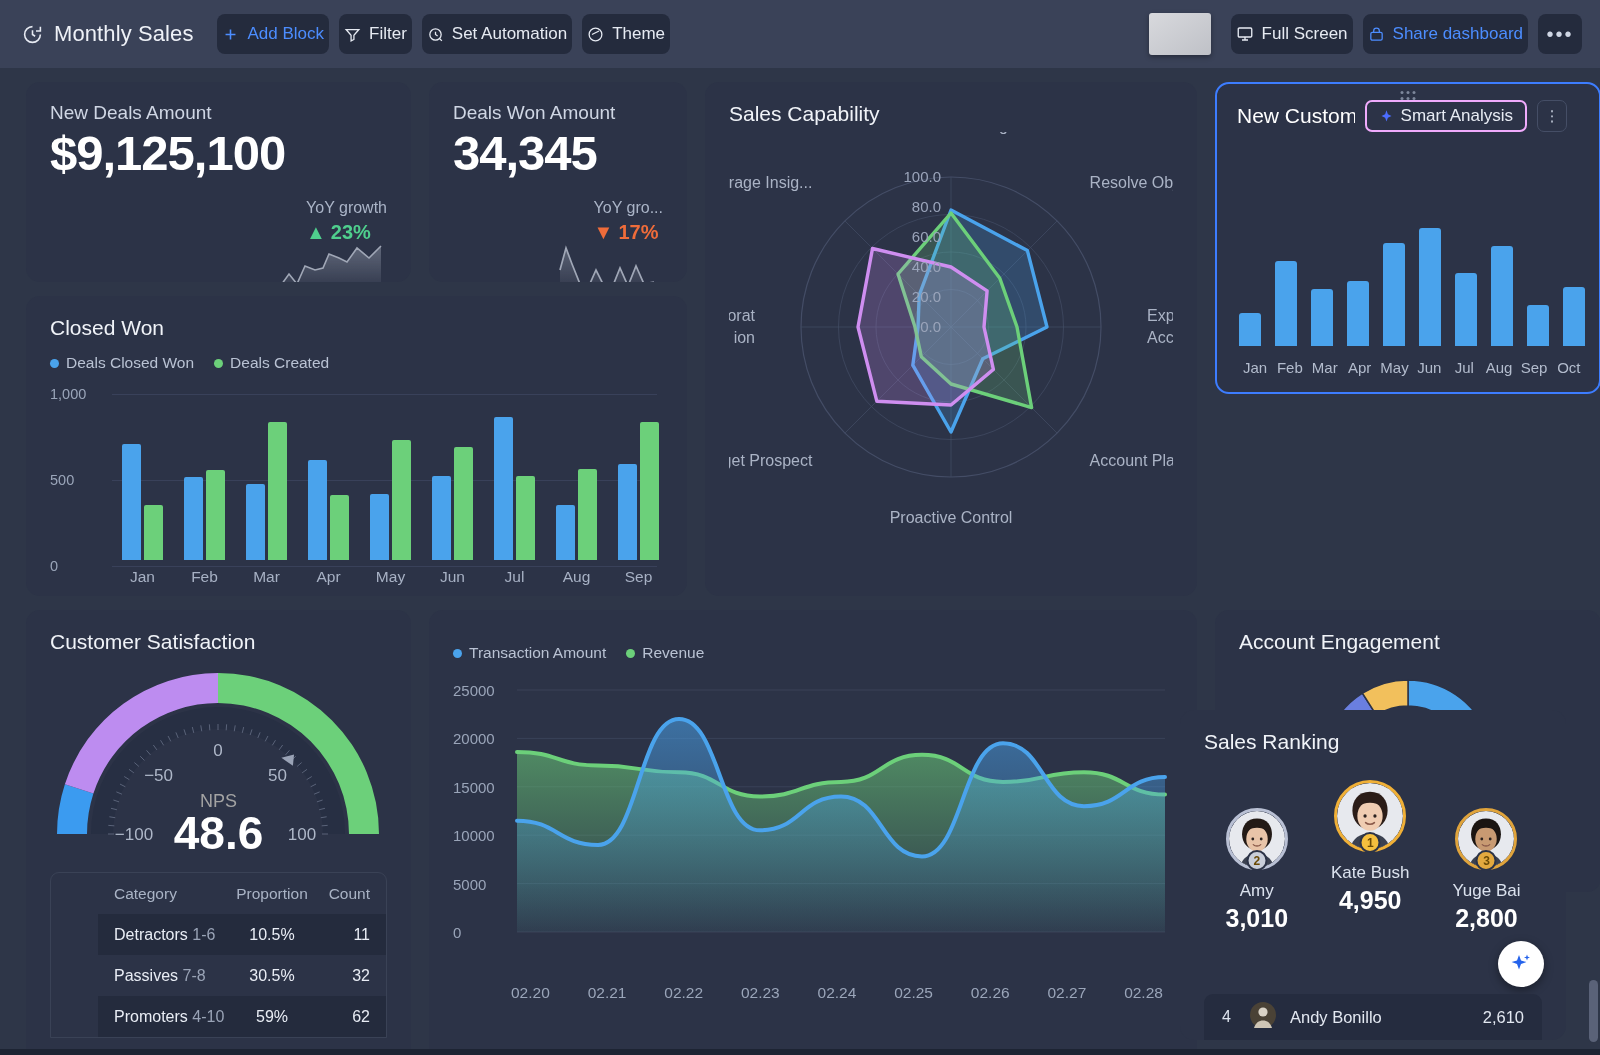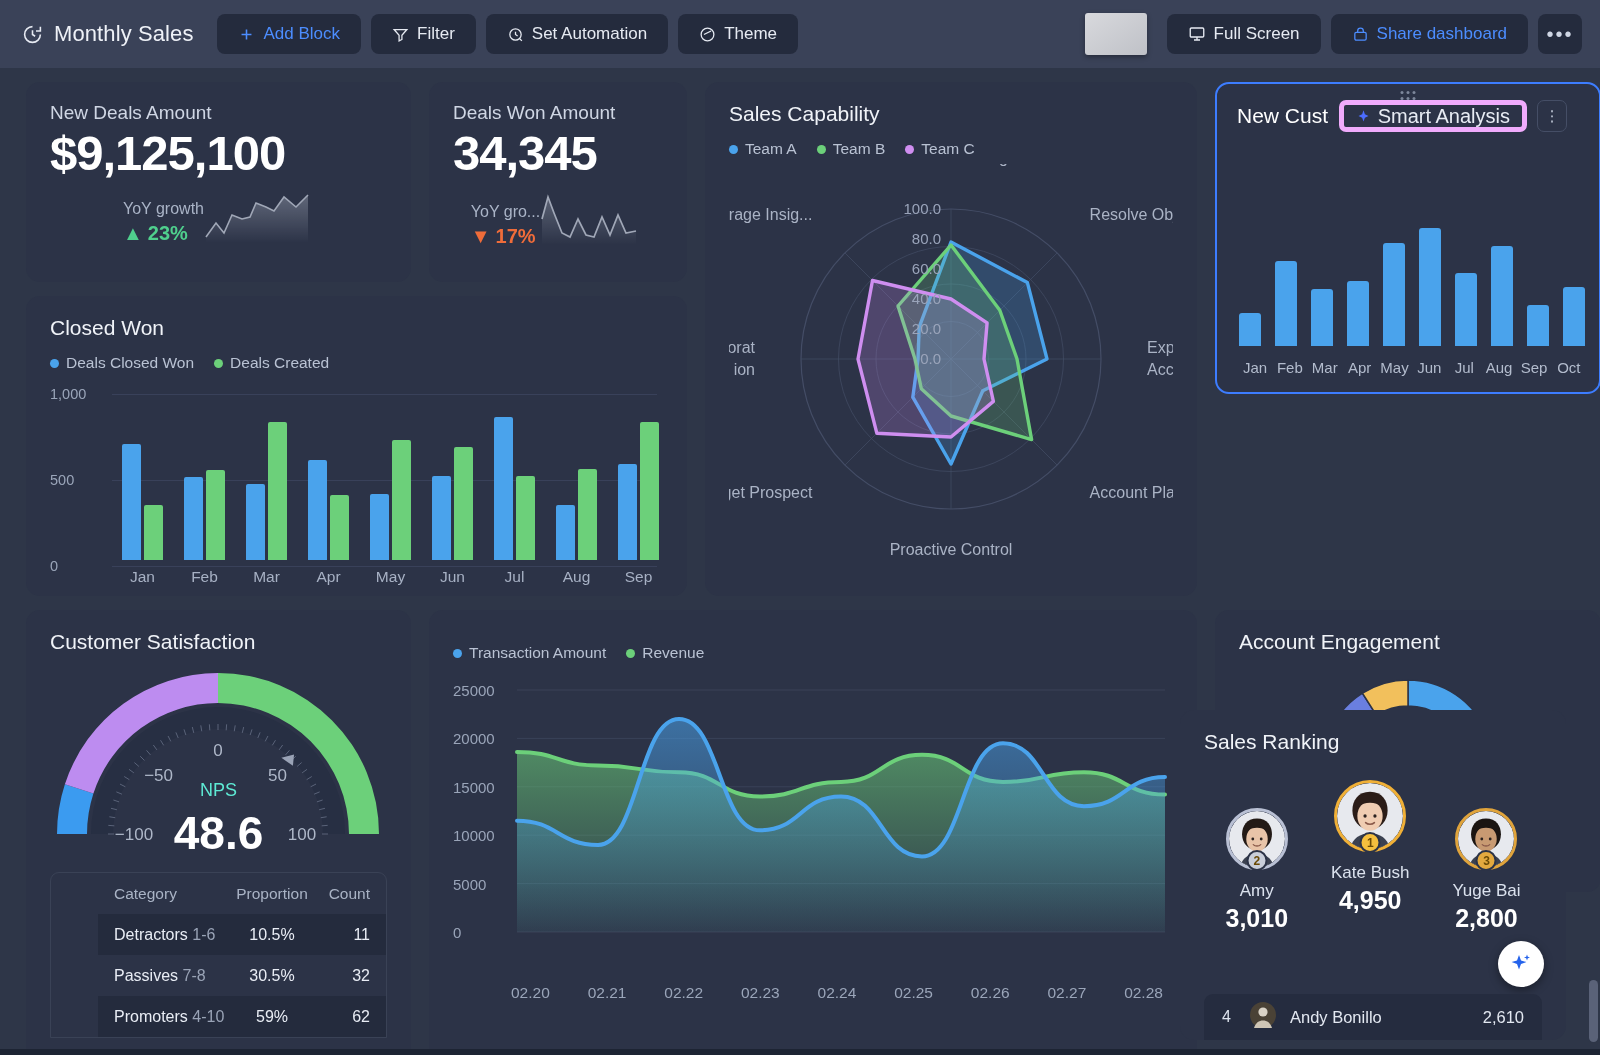--- a/index.html
+++ b/index.html
@@ -26,21 +26,21 @@
   }
   .tb-title {
     display: flex; align-items: center; gap: 11px;
     color: #eef1f7; font-size: 22px; letter-spacing: .1px;
     margin-right: 14px;
   }
   .tb-btn {
     height: 40px; border-radius: 8px;
     background: #242b3d;
     display: flex; align-items: center; gap: 8px;
-    padding: 0 21px;
+    padding: 0 5px;
     color: #e6eaf2; font-size: 17px;
     white-space: nowrap; cursor: pointer;
     border: none;
   }
   .tb-btn.accent { color: #4c8dff; }
   .tb-spacer { flex: 1; }
   .tb-thumb {
     width: 62px; height: 42px; border-radius: 3px;
     background: linear-gradient(145deg,#d8d9dd,#bfc1c7);
     margin-right: 10px;
@@ -73,21 +73,21 @@
   }
   .card-title { color: #f0f3f8; font-size: 21px; }
   .legend { display: flex; gap: 20px; margin-top: 14px; align-items: center; }
   .legend-item { display: flex; align-items: center; gap: 7px; color: #b9c2d3; font-size: 15.5px; }
   .dot { width: 9px; height: 9px; border-radius: 50%; display: inline-block; }
 
   
   .kpi { grid-row: 1; }
   .kpi-label { color: #cfd6e4; font-size: 19px; }
   .kpi-value { color: #ffffff; font-size: 49px; font-weight: bold; letter-spacing: -1px; margin-top: 4px; line-height: 1.05; }
-  .kpi-foot { display: flex; align-items: flex-end; justify-content: center; margin-top: 14px; }
+  .kpi-foot { display: flex; align-items: flex-end; justify-content: flex-end; margin-top: 20px; flex-direction: column; }
   .kpi-sub { color: #aab4c7; font-size: 16px; }
   .kpi-delta { display: flex; align-items: center; gap: 5px; font-size: 20px; font-weight: bold; margin-top: 4px; }
   .up { color: #4fcf8d; } .down { color: #ef6c3a; }
   .spark { opacity: .72; }
 
   
   .cw { grid-column: 1 / span 2; grid-row: 2; }
   .bars-wrap { position: relative; margin-top: 16px; height: 198px; }
   .ylab { position: absolute; left: 0; color: #9aa5b9; font-size: 14.5px; transform: translateY(-50%); }
   .gridline { position: absolute; left: 62px; right: 6px; height: 1px; background: #39415a; }
@@ -104,21 +104,21 @@
   
   .newcust {
     grid-column: 4; grid-row: 1 / span 2; height: 312px;
     border: 2px solid #3d7dff; background: #2c3347;
     padding: 16px 32px 14px 20px;
   }
   .drag-handle { position: absolute; top: 7px; left: 50%; transform: translateX(-50%); display: grid; grid-template-columns: repeat(3,3px); grid-template-rows: repeat(2,3px); gap: 3px; }
   .drag-handle i { width: 3px; height: 3px; background: #7d879b; border-radius: 50%; display: block; }
   .nc-head { display: flex; align-items: center; gap: 10px; }
   .nc-title { color: #ffffff; font-size: 21px; flex: 1; white-space: nowrap; overflow: hidden; }
-  .smart-btn { height: 32px; border-radius: 7px; border: 5px solid #f0abfc; display: flex; align-items: center; gap: 7px; padding: 0 12px; color: #e8ecf4; font-size: 20px; cursor: pointer; }
+  .smart-btn { height: 32px; border-radius: 7px; border: 2px solid #f0abfc; display: flex; align-items: center; gap: 7px; padding: 0 12px; color: #e8ecf4; font-size: 17px; cursor: pointer; }
   .kebab { width: 30px; height: 32px; border-radius: 7px; border: 1px solid #454e66; color: #c2cad9; display: flex; align-items: center; justify-content: center; font-size: 15px; cursor: pointer; }
   .nc-bars { position: absolute; left: 22px; right: 14px; bottom: 46px; top: 110px; display: flex; align-items: flex-end; justify-content: space-between; }
   .nc-bars .bar { width: 22px; border-radius: 3px 3px 0 0; background: #4aa3ec; }
   .nc-x { position: absolute; left: 22px; right: 14px; bottom: 16px; display: flex; justify-content: space-between; }
   .nc-x span { color: #b3bccd; font-size: 15px; width: 32px; text-align: center; }
   .resize-dot { position: absolute; right: -7px; bottom: -7px; width: 14px; height: 14px; border-radius: 50%; background: #3d7dff; border: 2px solid #2e3648; }
 
   
   .engage { grid-column: 4; grid-row: 3; height: 282px; }
   .donut-wrap { position: relative; display: flex; justify-content: center; margin-top: 16px; }
@@ -141,21 +141,21 @@
   .rank-row .n { color: #dde3ee; font-size: 16px; width: 14px; }
   .rank-row .nm { color: #e3e8f1; font-size: 16.5px; flex: 1; }
   .rank-row .sc { color: #e3e8f1; font-size: 16.5px; }
   .ai-fab { position: absolute; right: 22px; bottom: 53px; width: 46px; height: 46px; border-radius: 50%;
             background: #ffffff; display: flex; align-items: center; justify-content: center;
             box-shadow: 0 3px 10px rgba(0,0,0,.4); cursor: pointer; }
 
   
   .csat { grid-column: 1; grid-row: 3; padding-bottom: 0; }
   .gauge-wrap { position: relative; height: 196px; margin-top: 12px; }
-  .nps-label { position: absolute; left: 50%; top: 114px; transform: translateX(-50%); color: #5eead4; font-size: 18px; }
+  .nps-label { position: absolute; left: 50%; top: 125px; transform: translateX(-50%); color: #a3a3a3; font-size: 18px; }
   .nps-val { position: absolute; left: 50%; top: 140px; transform: translateX(-50%); color: #ffffff; font-size: 46px; font-weight: bold; }
   .tbl { margin-top: 10px; border: 1px solid #3a4256; border-radius: 9px 9px 0 0; overflow: hidden; padding-left: 47px; }
   .tr { display: flex; align-items: center; height: 41px; padding: 0 16px; }
   .tr.head { color: #a9b3c5; font-size: 15.5px; }
   .tr.odd { background: #242b3d; }
   .tr .c1 { flex: 1; color: #e9edf5; font-size: 16px; }
   .tr .c1 em { color: #99a3b6; font-style: normal; }
   .tr .c2 { width: 92px; text-align: center; color: #e9edf5; font-size: 16px; }
   .tr .c3 { width: 52px; text-align: right; color: #e9edf5; font-size: 16px; }
   .tr.head .c2, .tr.head .c3, .tr.head .c1 { color: #a9b3c5; font-size: 15.5px; }
@@ -370,34 +370,20 @@
             <span>Jun</span>
             <span>Jul</span>
             <span>Aug</span>
             <span>Sep</span>
           </div>
       </div>
     </div>
 
     <div class="card radar-card">
       <div class="card-title">Sales Capability</div>
-      <div class="legend">
-        <div class="legend-item">
-          <span class="dot" style="background:#4aa3ec"></span>
-          <span>Team A</span>
-        </div>
-        <div class="legend-item">
-          <span class="dot" style="background:#6cd07a"></span>
-          <span>Team B</span>
-        </div>
-        <div class="legend-item">
-          <span class="dot" style="background:#cf8ef0"></span>
-          <span>Team C</span>
-        </div>
-      </div>
       <div class="radar-holder">
         <svg id="radar-svg" width="444" height="400" viewBox="0 0 444 400">
             <circle cx="222" cy="195" r="37.5" fill="none" stroke="#444d66" stroke-width="0.7"></circle>
             <circle cx="222" cy="195" r="75" fill="none" stroke="#444d66" stroke-width="0.7"></circle>
             <circle cx="222" cy="195" r="112.5" fill="none" stroke="#444d66" stroke-width="0.7"></circle>
             <circle cx="222" cy="195" r="150" fill="none" stroke="#444d66" stroke-width="1.2"></circle>
             <line x1="222" y1="195" x2="222" y2="45" stroke="#444d66" stroke-width="0.7"></line>
             <line x1="222" y1="195" x2="328.06601717798213" y2="88.93398282201788" stroke="#444d66" stroke-width="0.7"></line>
             <line x1="222" y1="195" x2="372" y2="195" stroke="#444d66" stroke-width="0.7"></line>
             <line x1="222" y1="195" x2="328.06601717798213" y2="301.06601717798213" stroke="#444d66" stroke-width="0.7"></line>

